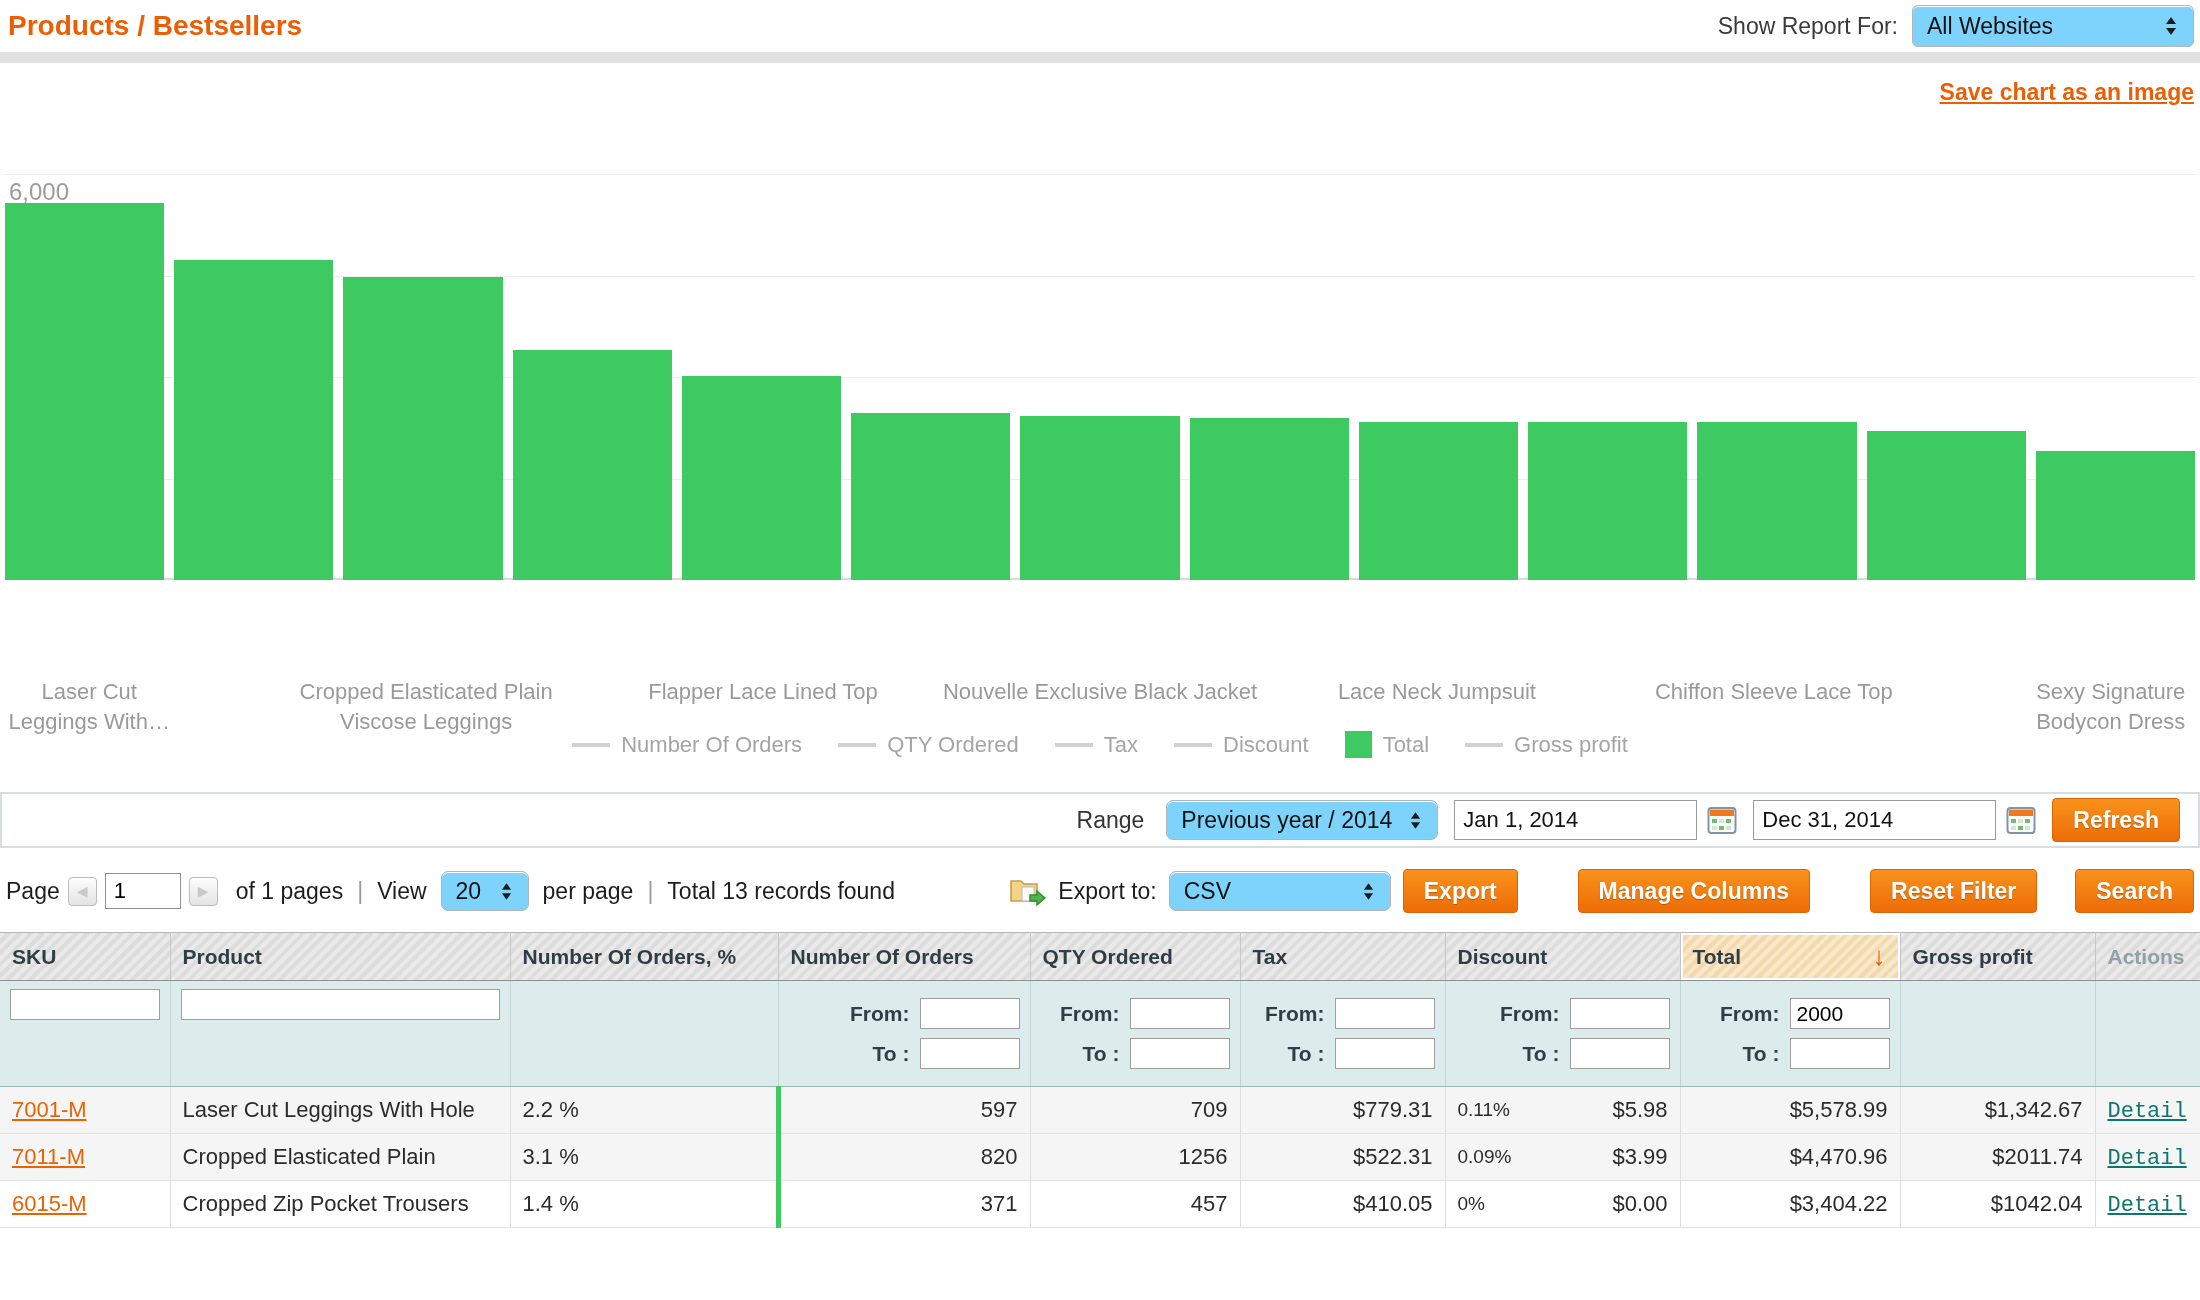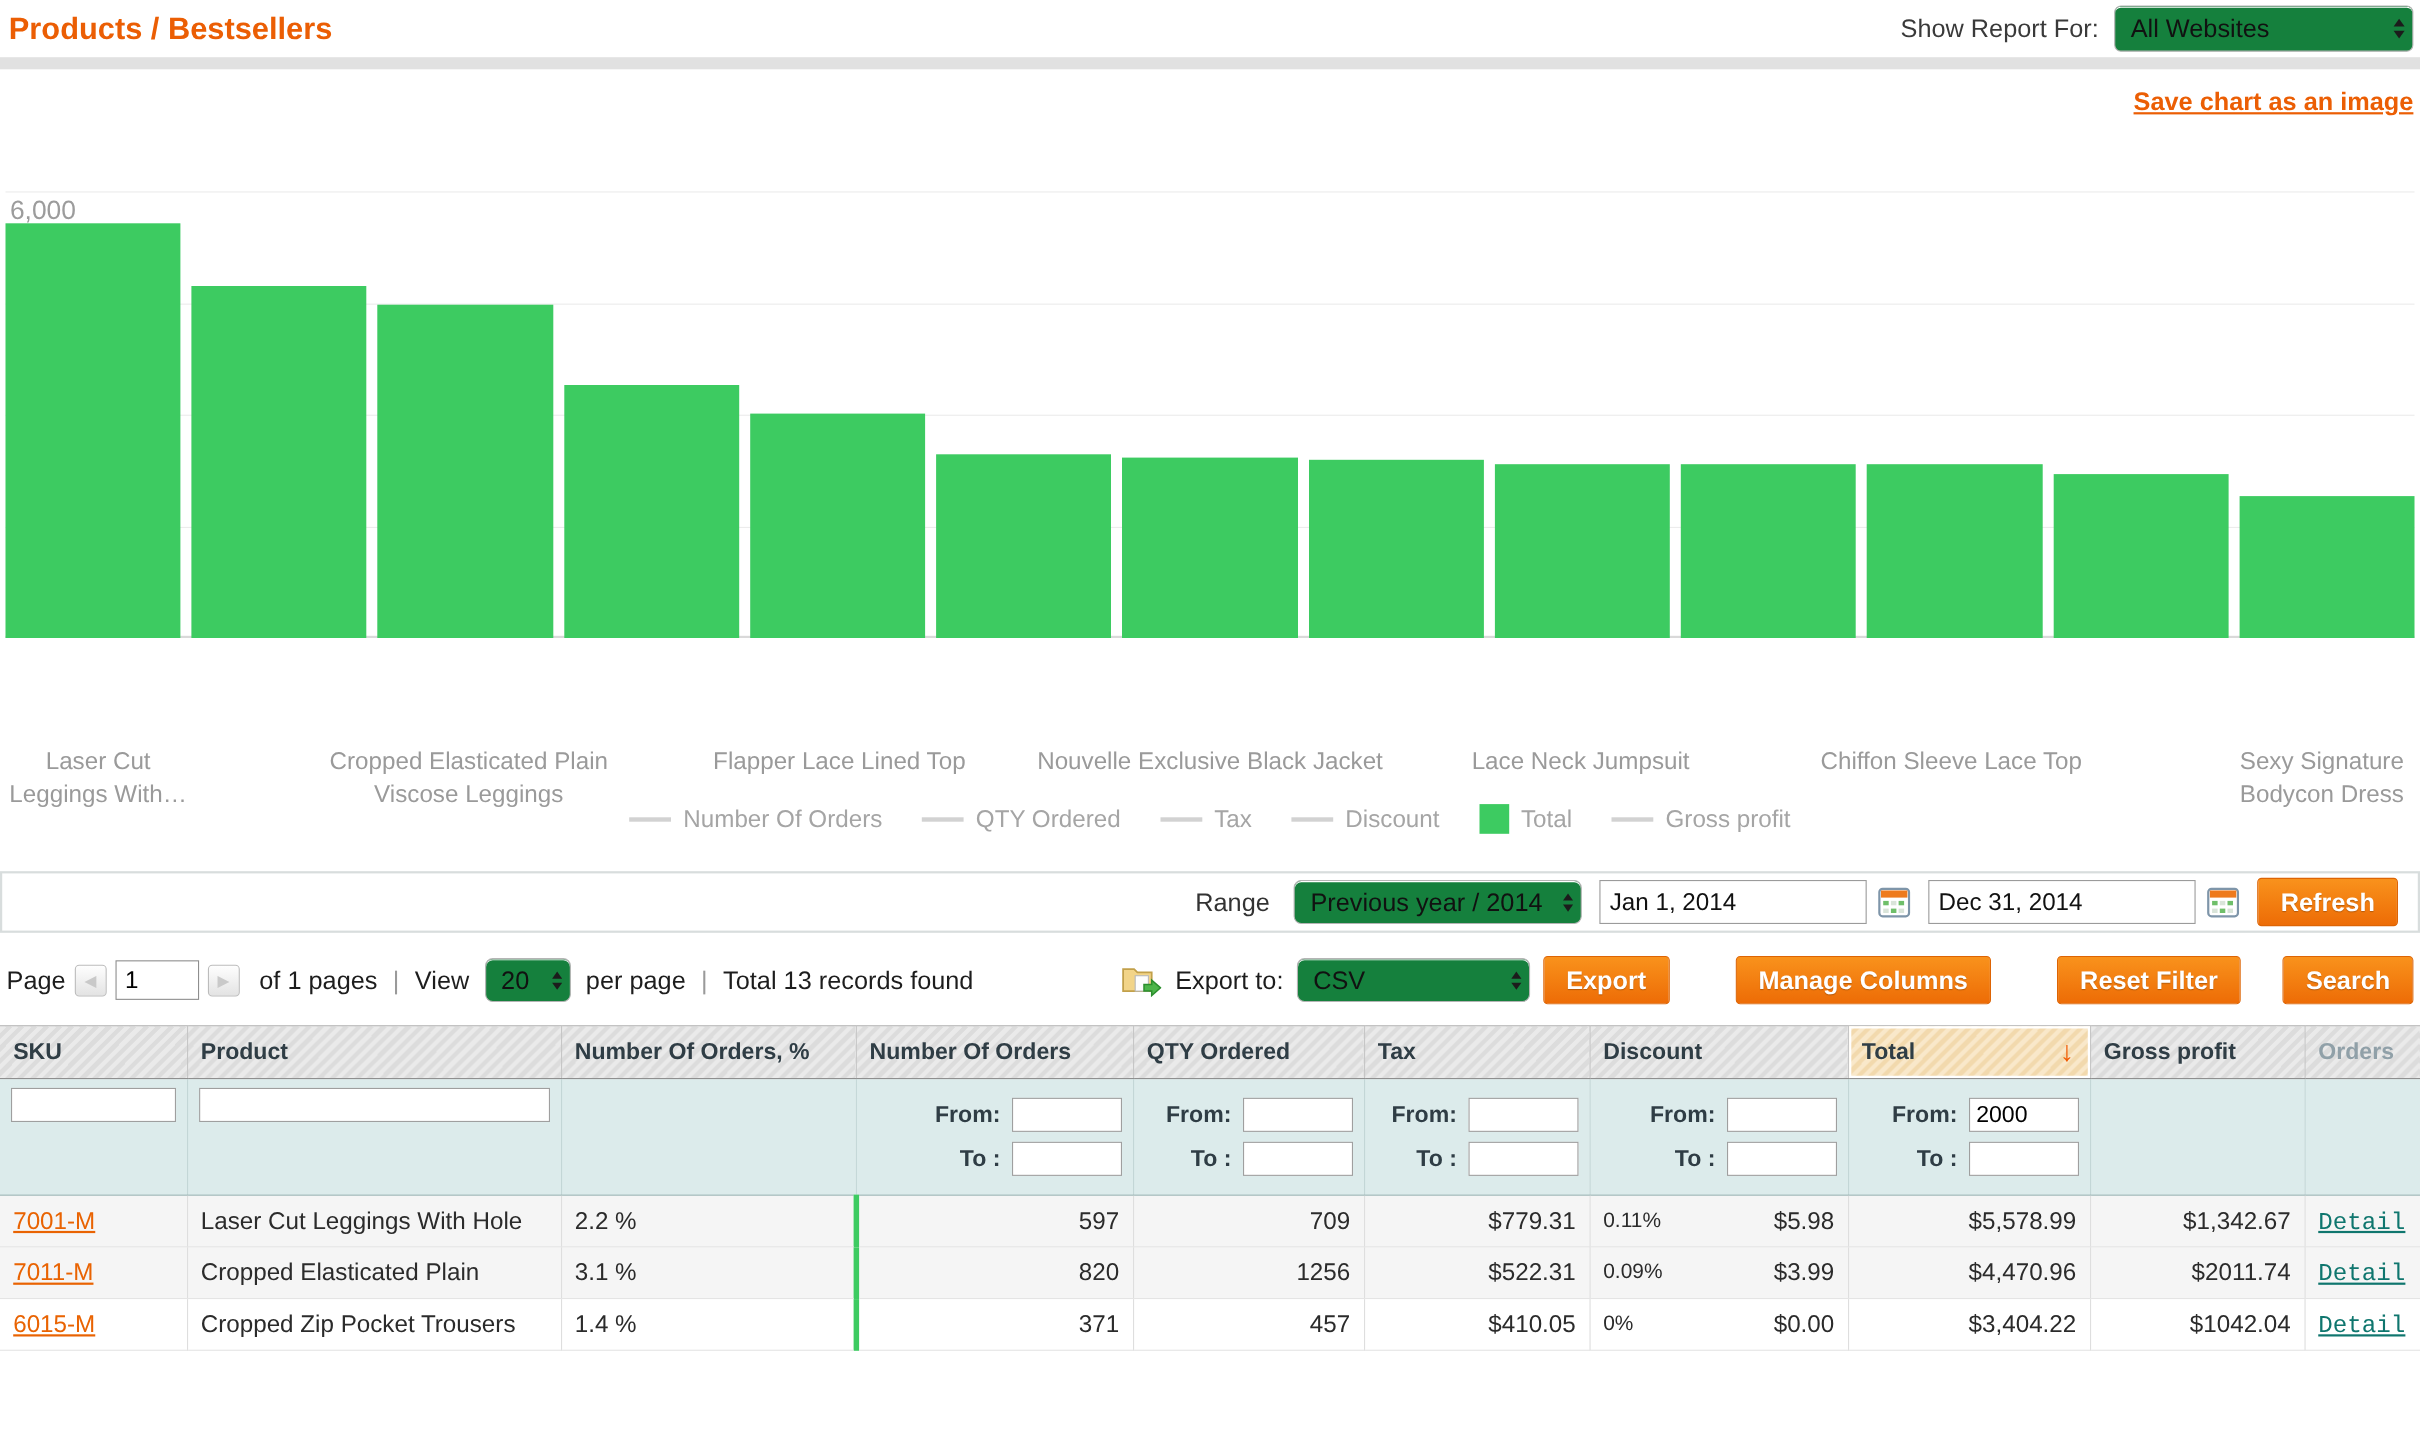--- a/index.html
+++ b/index.html
@@ -5,21 +5,21 @@
   html,body{margin:0;padding:0;background:#fff;}
   .page{width:2200px;height:1300px;position:relative;font-family:"Liberation Sans",sans-serif;color:#2b2b2b;overflow:hidden;background:#fff;}
 
   
   .top-header{height:52px;display:flex;align-items:center;justify-content:space-between;padding:0 6px 0 8px;border-radius:26px;}
   .page-title{color:#eb5e04;font-size:28px;font-weight:bold;}
   .report-for{display:flex;align-items:center;gap:14px;font-size:23px;color:#3a3a3a;}
   .divider-band{height:11px;background:#e1e1e1;}
 
   
-  .sel{display:inline-flex;align-items:center;justify-content:space-between;background:#15803d;border:1px solid #b4b4b4;border-radius:6px;height:40px;padding:0 6px 0 14px;font-size:23px;color:#111;box-shadow:inset 0 1px 0 #fff;cursor:default;gap:14px;}
+  .sel{display:inline-flex;align-items:center;justify-content:space-between;background:#7dd3fc;border:1px solid #b4b4b4;border-radius:6px;height:40px;padding:0 16px 0 14px;font-size:23px;color:#111;box-shadow:inset 0 1px 0 #fff;cursor:default;gap:14px;}
   .sel.small{height:38px;border-radius:7px;}
   .stepper{flex:0 0 auto;display:inline-block;}
 
   
   .chart-section{position:relative;height:706px;}
   .save-link{position:absolute;top:16px;right:6px;color:#eb5e04;font-size:23px;text-decoration:underline;font-weight:bold;}
   .plot{position:absolute;left:5px;right:5px;top:111px;height:406px;}
   .gridline{position:absolute;left:0;right:0;height:1px;background:#ececec;}
   .gridline.base{height:2px;background:#d9d9d9;}
   .ylab{position:absolute;left:4px;color:#9c9c9c;font-size:24px;text-shadow:-1px -1px 0 #fff,1px -1px 0 #fff,-1px 1px 0 #fff,1px 1px 0 #fff,0 2px 0 #fff;}
@@ -264,21 +264,21 @@
         <th>Number Of Orders, %</th>
         <th>Number Of Orders</th>
         <th>QTY Ordered</th>
         <th>Tax</th>
         <th>Discount</th>
         <th class="sorted">
           <span>Total</span>
           <span class="sort-arrow">↓</span>
         </th>
         <th>Gross profit</th>
-        <th class="actions-col">Orders</th>
+        <th class="actions-col">Actions</th>
       </tr>
       <tr class="filter-row">
         <td><input class="f-single" style="max-width: 150px;" value=""></td>
         <td><input class="f-single" value="" style=""></td>
         <td></td>
         <td>
           <div class="fromto">
             <div class="ft-line">
                 <span class="ft-label">From:</span>
                 <input class="ft-input" style="">

